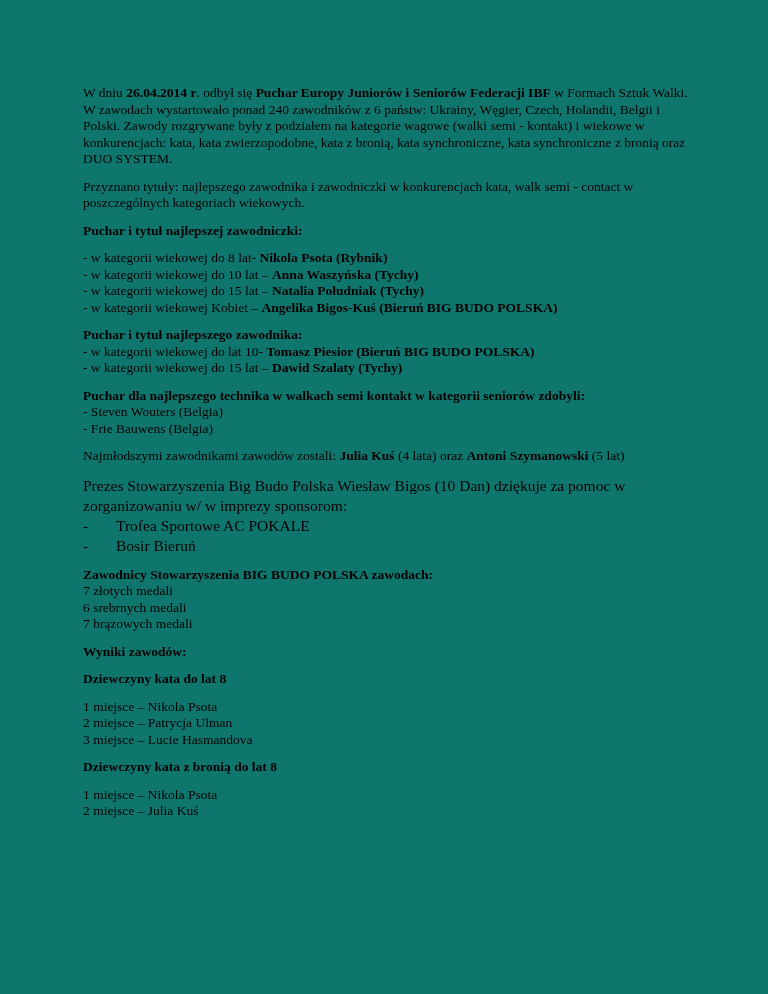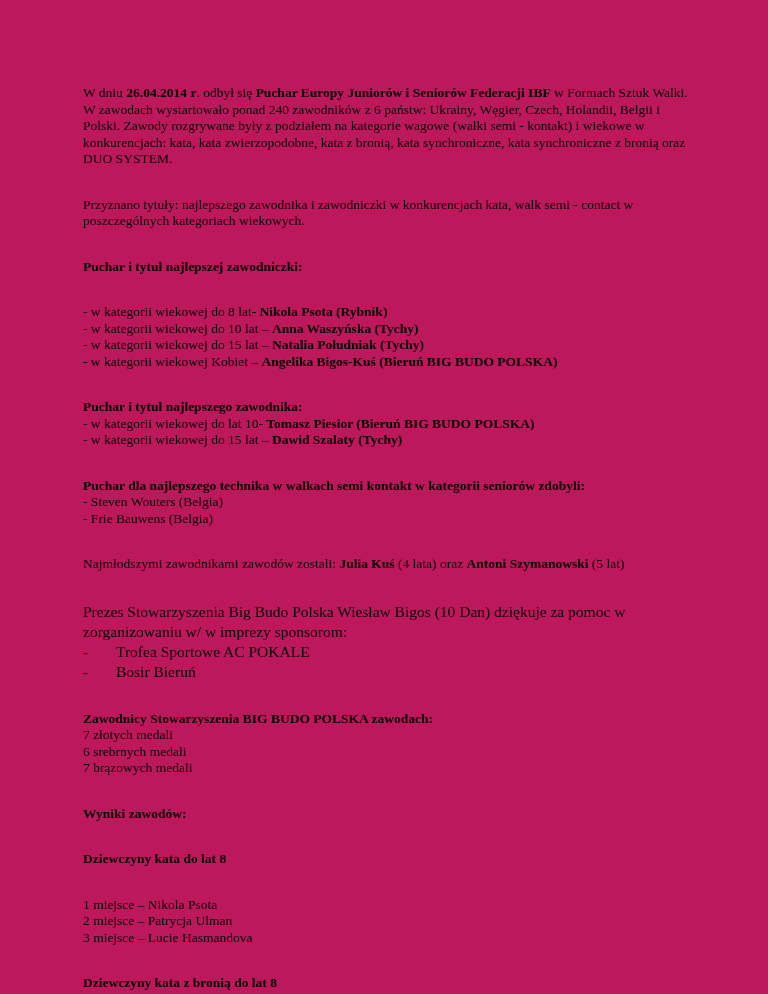--- a/index.html
+++ b/index.html
@@ -1,30 +1,30 @@
 <!DOCTYPE html>
 <html><head>
 <meta charset="utf-8">
 <style>
   html, body { margin: 0; padding: 0; background: #ffffff; }
   .page {
     position: relative;
     width: 768px;
     height: 994px;
-    background: #be185d;
+    background: #0f766e;
     box-sizing: border-box;
     padding: 85px 78px 0 83px;
     font-family: "Liberation Serif", "DejaVu Serif", serif;
     font-size: 13.5px;
     line-height: 16.5px;
     color: #000000;
     overflow: hidden;
   }
   .line { margin: 0; }
-  .gap { margin-top: 29px; }
+  .gap { margin-top: 11px; }
   .large { font-size: 15.5px; line-height: 20px; }
   .bold { font-weight: bold; }
   .bullet { display: inline-block; width: 33px; }
 </style>
 </head>
 <body>
 
 <div class="page">
     <div class="line"><span>W dniu </span><span class="bold">26.04.2014 r</span><span>. odbył się </span><span class="bold">Puchar Europy Juniorów i Seniorów Federacji IBF</span><span> w Formach Sztuk Walki. W zawodach wystartowało ponad 240 zawodników z 6 państw: Ukrainy, Węgier, Czech, Holandii, Belgii i Polski. Zawody rozgrywane były z podziałem na kategorie wagowe (walki semi - kontakt) i wiekowe w konkurencjach: kata, kata zwierzopodobne, kata z bronią, kata synchroniczne, kata synchroniczne z bronią oraz DUO SYSTEM.</span></div>
     <div class="line gap"><span>Przyznano tytuły: najlepszego zawodnika i zawodniczki w konkurencjach kata,  walk semi - contact w poszczególnych kategoriach wiekowych.</span></div>

